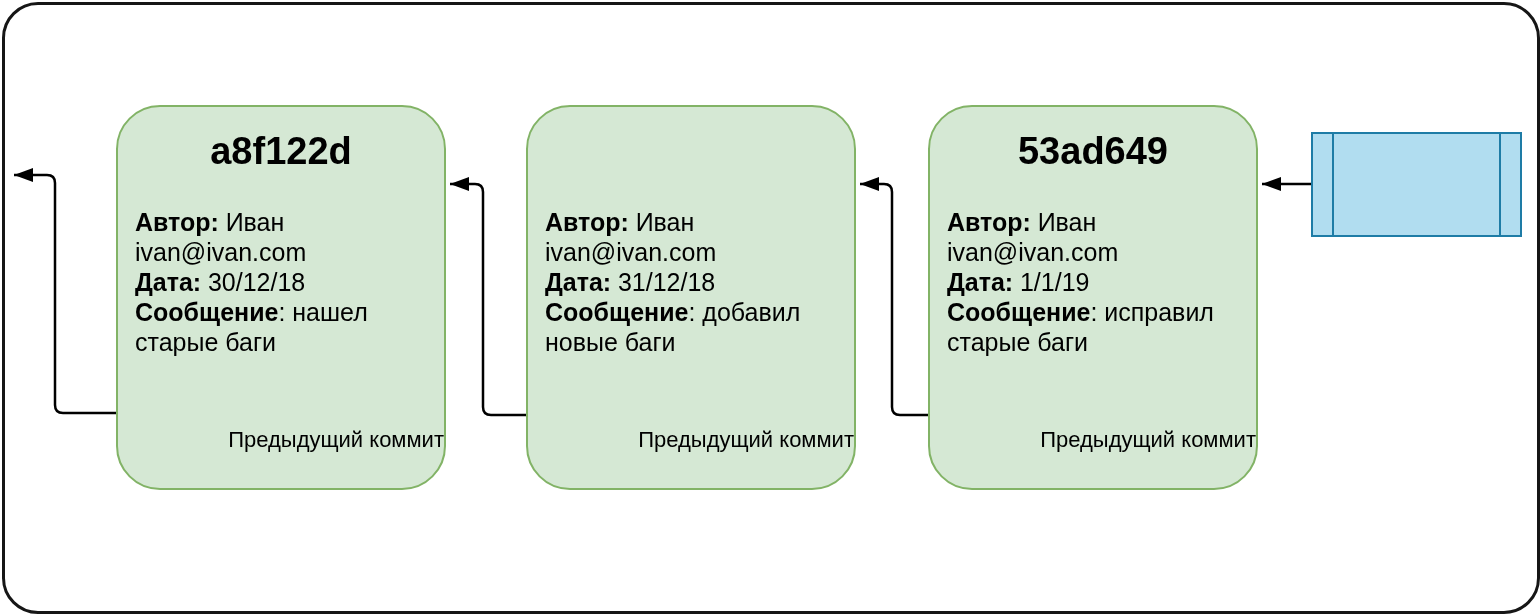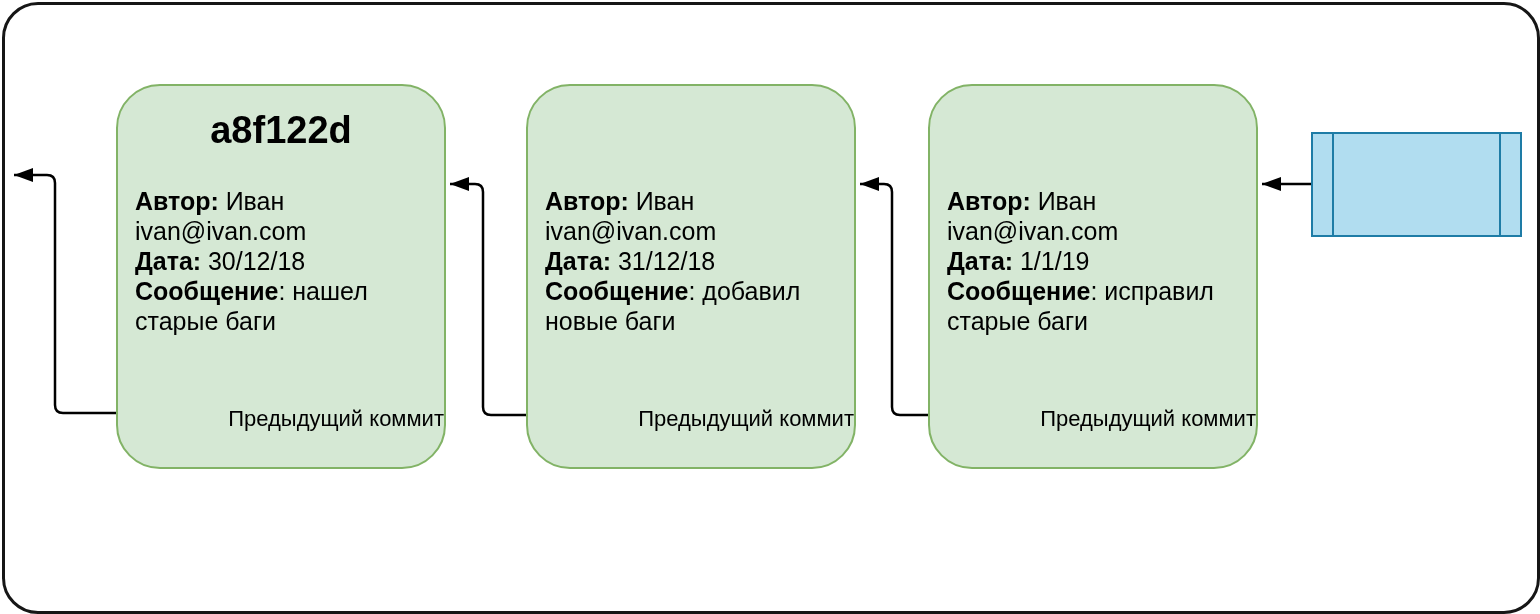--- a/index.html
+++ b/index.html
@@ -6,21 +6,21 @@
   .canvas {
     position:relative; width:1540px; height:614px; background:#ffffff;
     font-family:"Liberation Sans", sans-serif; color:#000; overflow:hidden;
   }
   .outer-border {
     position:absolute; left:2px; top:2px; width:1532px; height:606px;
     border:3px solid #161616; border-radius:36px;
   }
   .connectors { position:absolute; left:0; top:0; pointer-events:none; }
   .commit {
-    position:absolute; top:84px; width:330px; height:385px; box-sizing:border-box;
+    position:absolute; top:105px; width:330px; height:385px; box-sizing:border-box;
     background:#d5e8d4; border:2px solid #82b366; border-radius:44px;
   }
   .hash {
     position:absolute; top:22px; left:0; right:0; text-align:center;
     font-weight:bold; font-size:38px; line-height:44px;
   }
   .body {
     position:absolute; top:100px; left:17px; width:302px;
     font-size:25px; line-height:30px;
   }
@@ -73,20 +73,21 @@
     <div class="body">
       <b>Автор:</b><span class="v">Иван</span><br>
       <span>ivan@ivan.com</span><br>
       <b>Дата:</b><span class="v">31/12/18</span><br>
       <b>Сообщение</b><span>: добавил новые баги</span>
     </div>
     <div class="prev">Предыдущий коммит</div>
   </div>
 
   <div class="commit" style="left:928px">
+    <div class="hash">53ad649</div>
     <div class="body">
       <b>Автор:</b><span class="v">Иван</span><br>
       <span>ivan@ivan.com</span><br>
       <b>Дата:</b><span class="v">1/1/19</span><br>
       <b>Сообщение</b><span>: исправил старые баги</span>
     </div>
     <div class="prev">Предыдущий коммит</div>
   </div>
 
   <div class="head-box">

